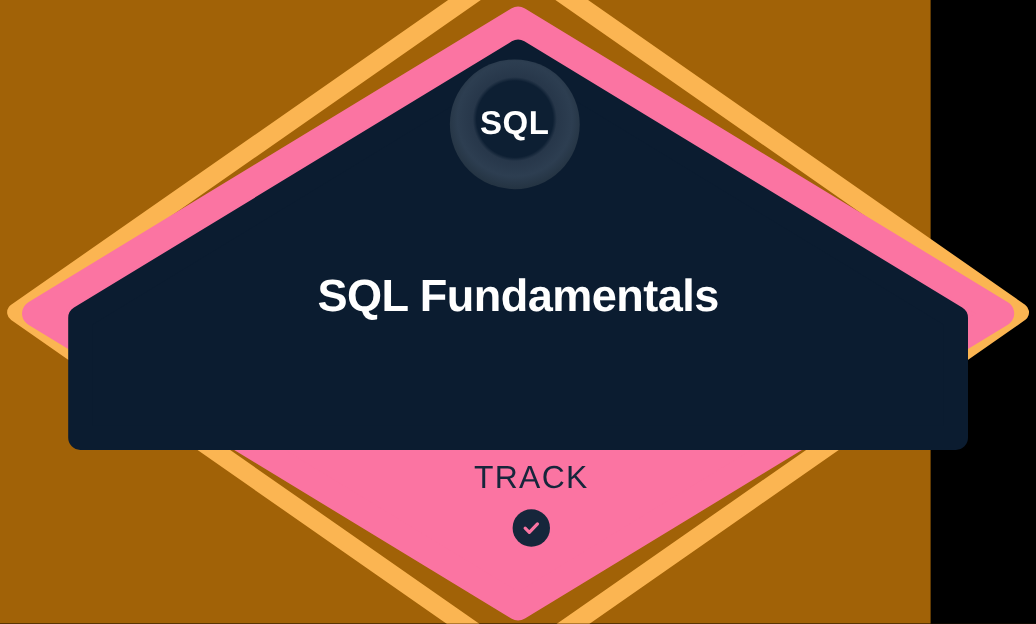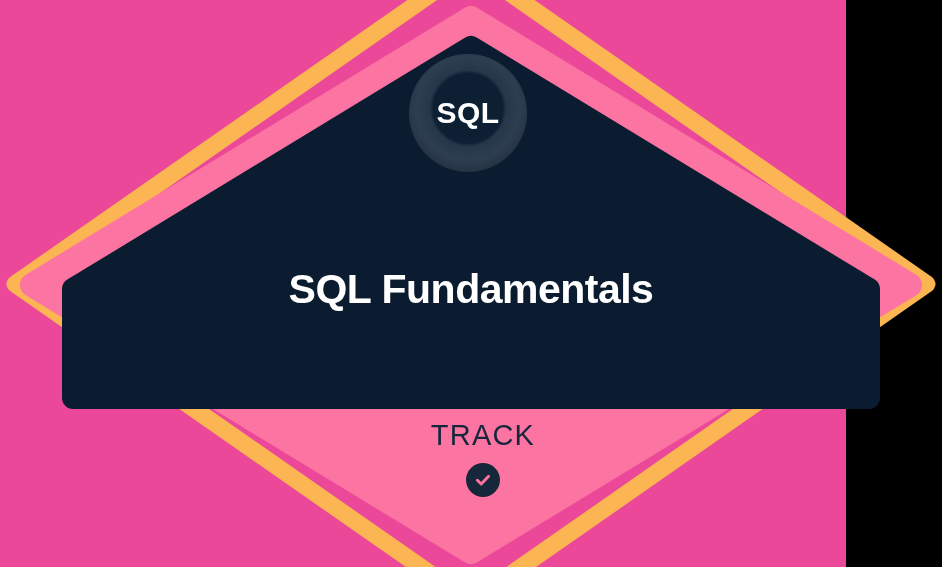--- a/index.html
+++ b/index.html
@@ -12,21 +12,21 @@
     width: 942px;
     height: 567px;
     overflow: hidden;
     font-family: "Liberation Sans", sans-serif;
   }
 
   #badge-root {
     position: relative;
     width: 846px;
     height: 567px;
-    background: #ec4899;
+    background: #a16207;
   }
 
   #badge-svg {
     position: absolute;
     left: 0;
     top: 0;
     width: 942px;
     height: 567px;
     display: block;
   }
@@ -68,21 +68,21 @@
     font-weight: bold;
     letter-spacing: 0.5px;
     line-height: 1;
     font-family: "Liberation Sans", sans-serif;
   }
 
   
   #track-title {
     position: absolute;
     left: 0;
-    top: 266px;
+    top: 246px;
     width: 942px;
     text-align: center;
     color: #ffffff;
     font-size: 41px;
     font-weight: bold;
     letter-spacing: -0.5px;
     line-height: 1.15;
     font-family: "Liberation Sans", sans-serif;
   }
 

